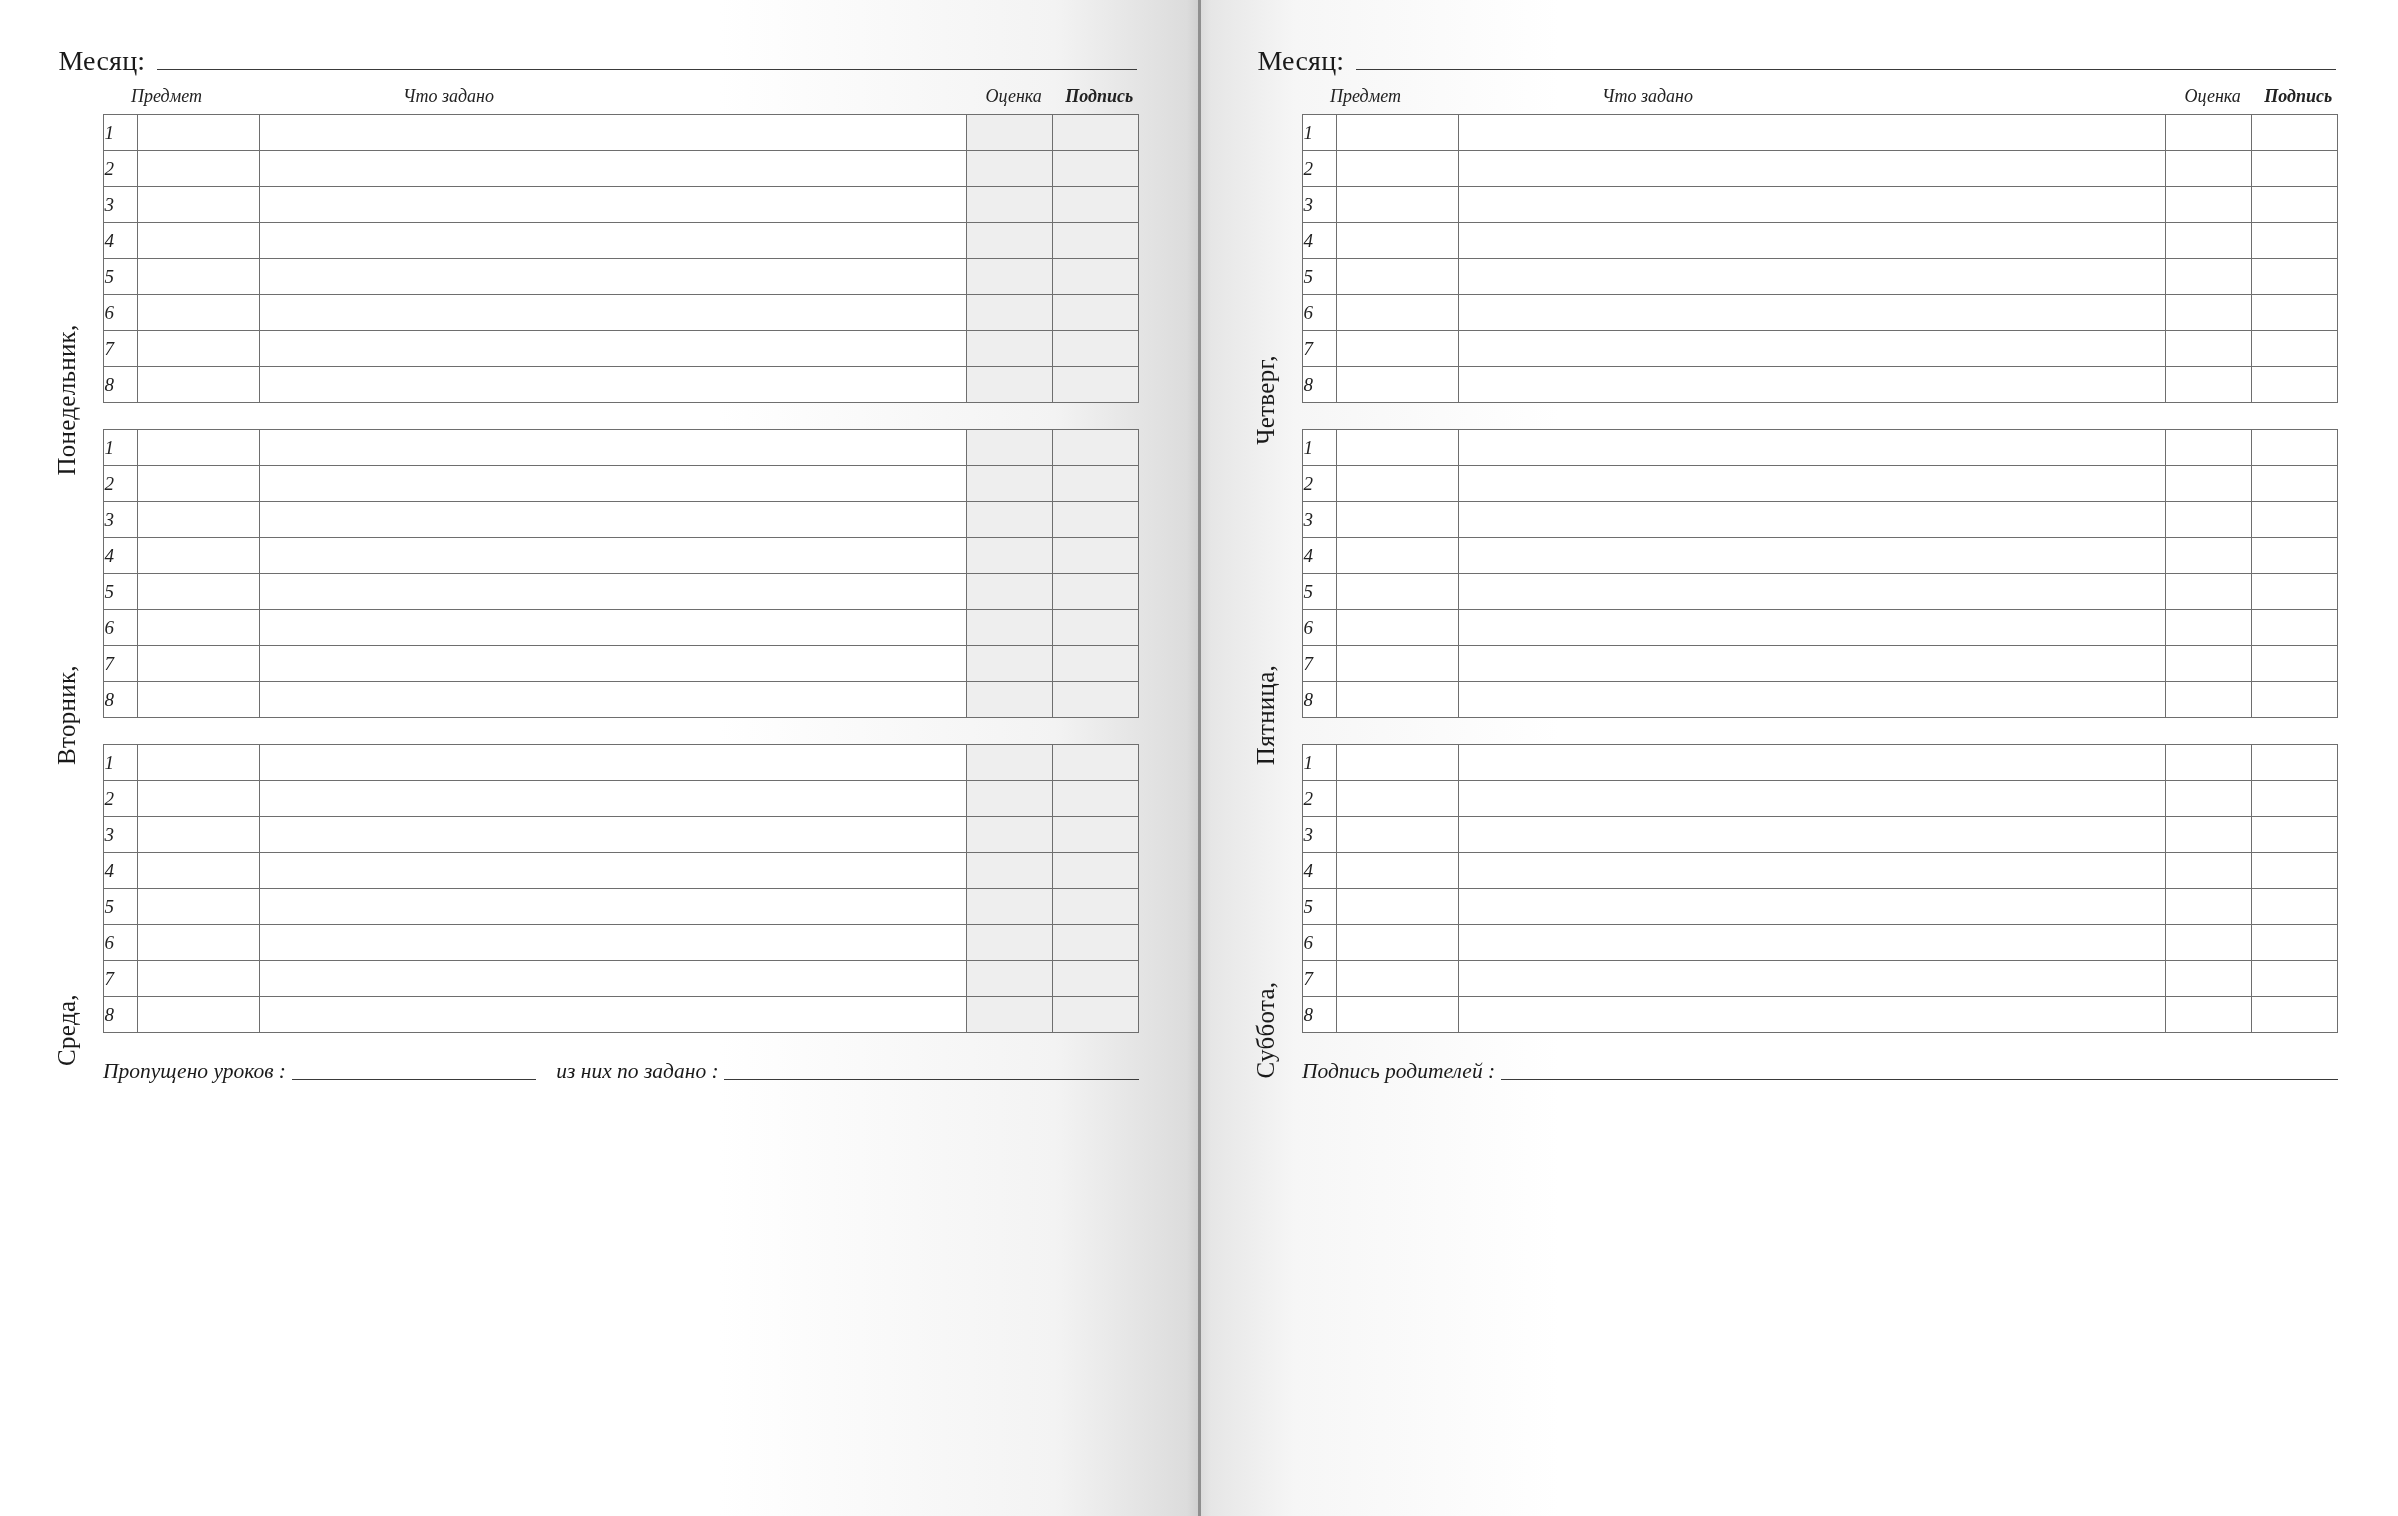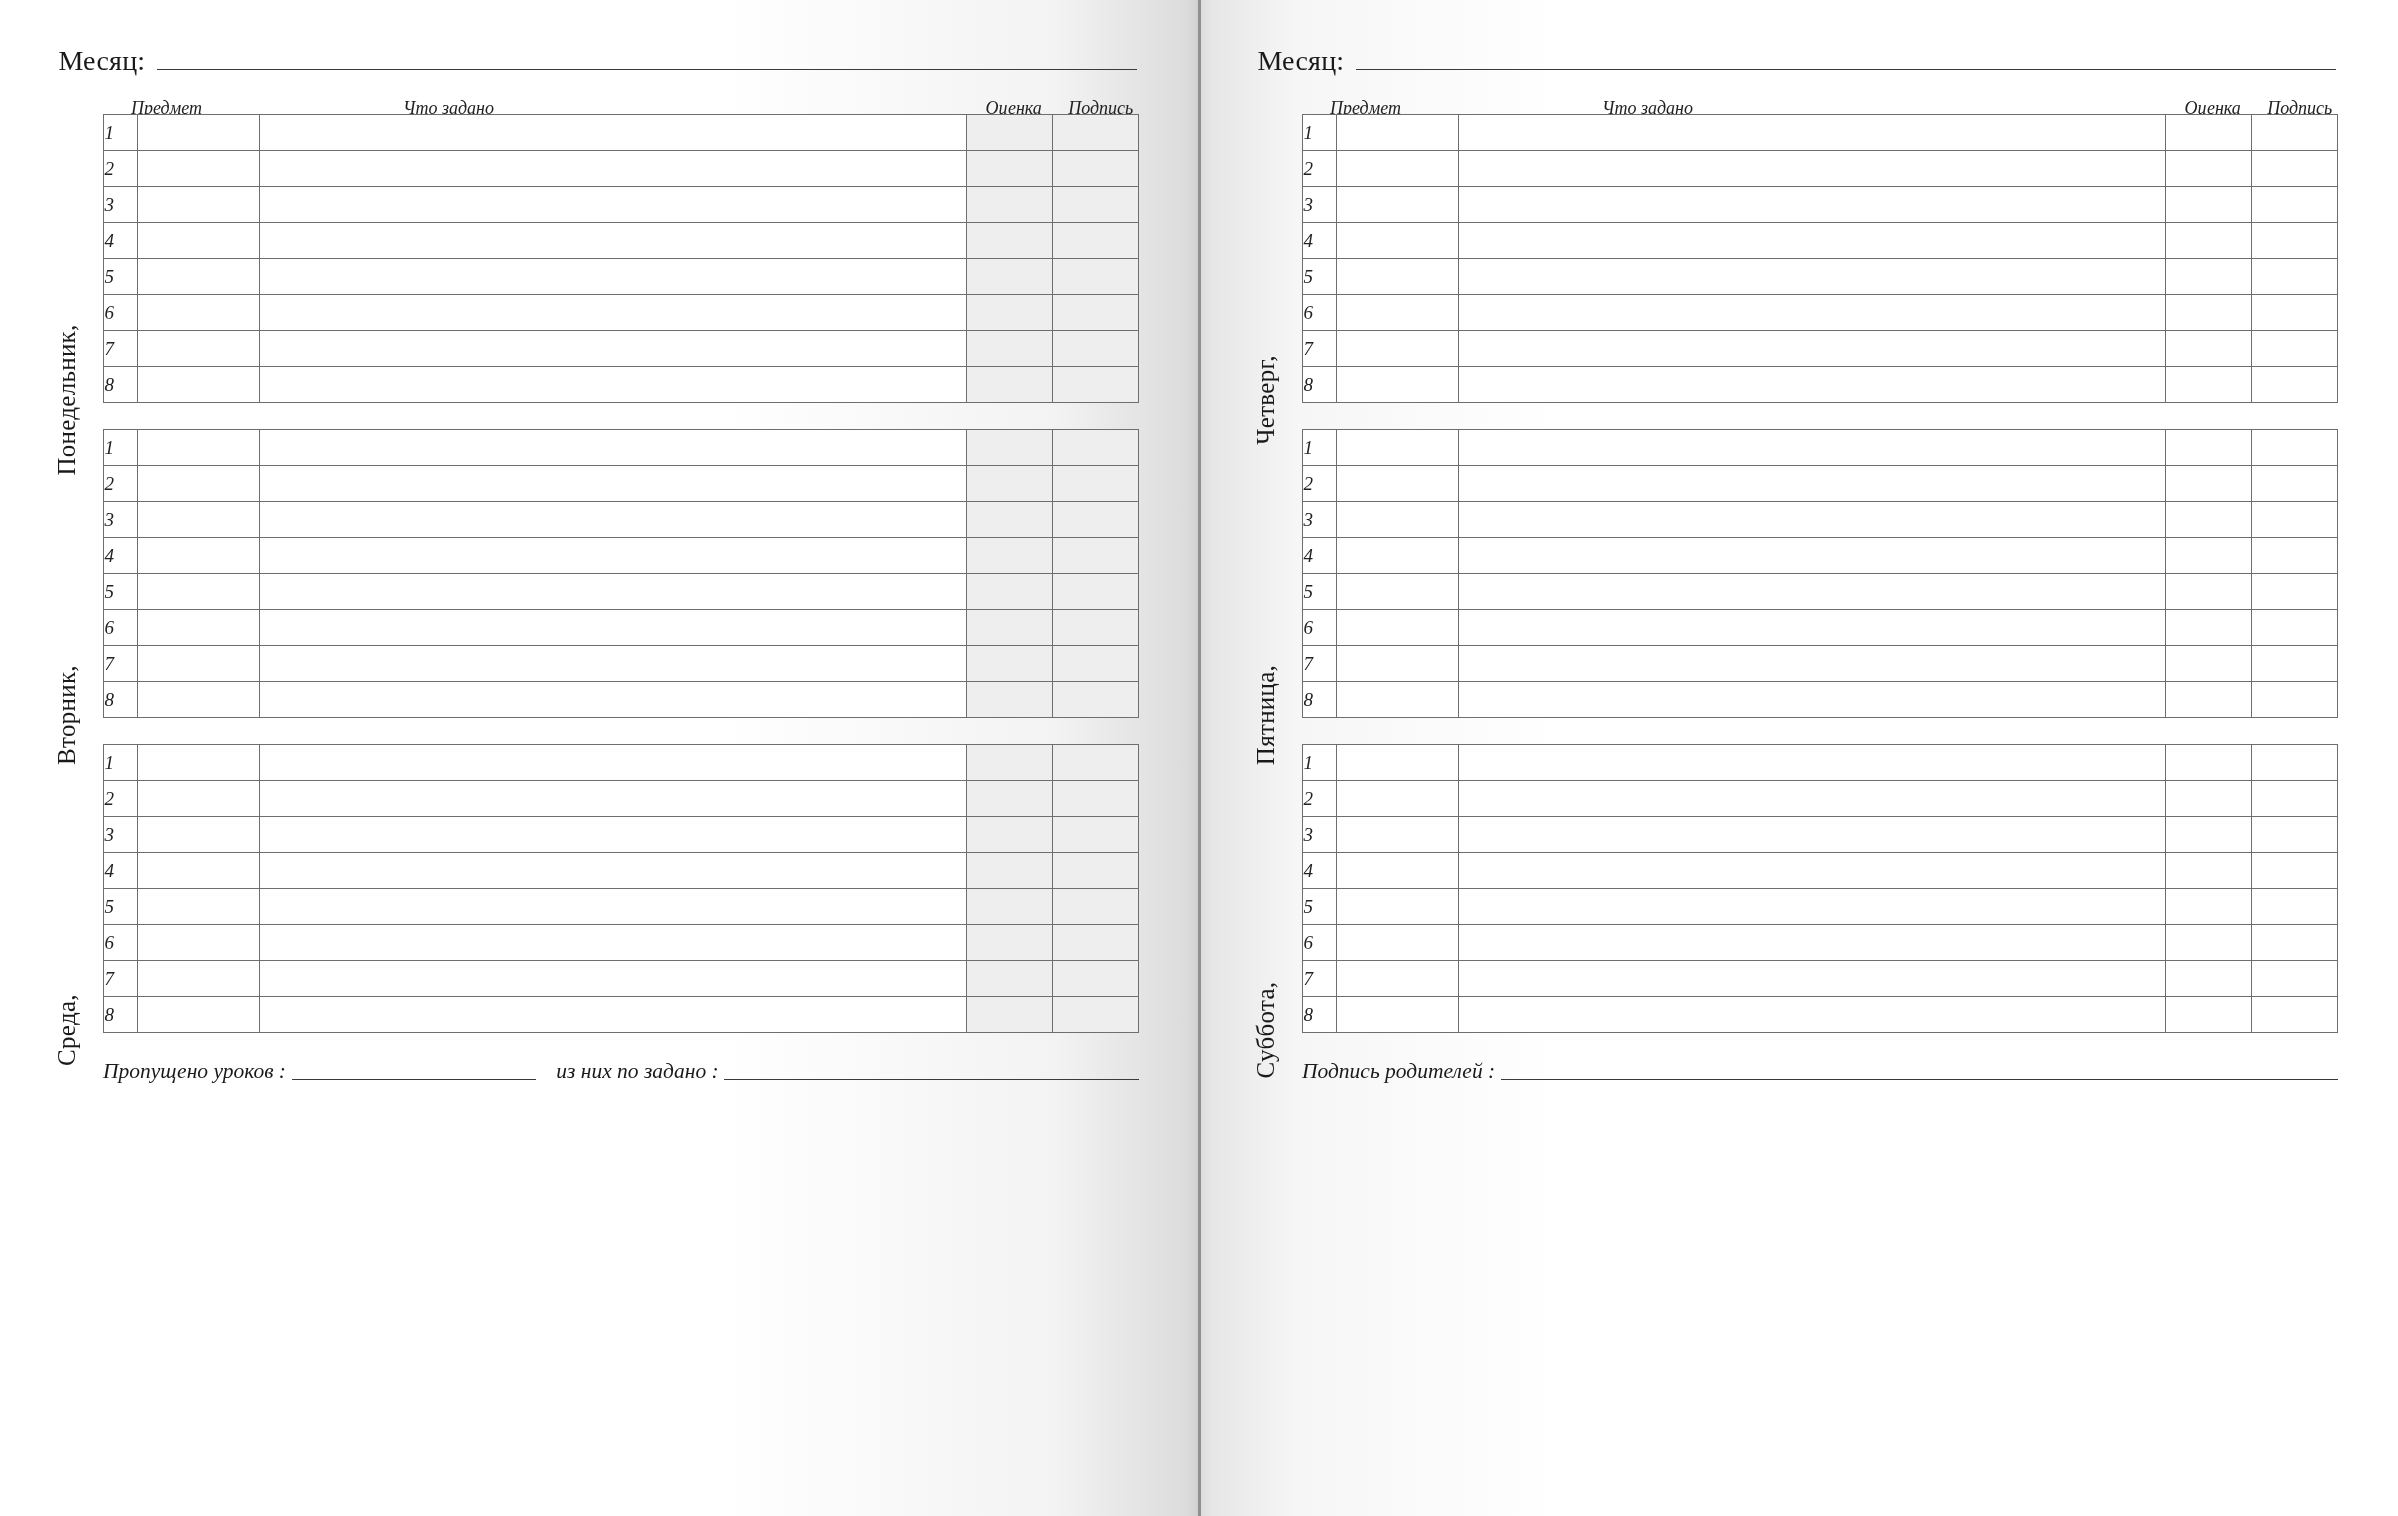--- a/index.html
+++ b/index.html
@@ -66,28 +66,28 @@
     position: relative;
     height: 28px;
     margin-left: 54px;
     margin-right: 11.2px;
     font-style: italic;
     font-size: 18px;
     color: #222;
   }
   .colhead span {
     position: absolute;
-    top: 12px;
+    top: 0;
     white-space: nowrap;
     text-align: right;
   }
   .ch-subject { left: 28px; }
   .ch-task    { left: 300px; }
   .ch-mark    { right: 97px; }
-  .ch-sign    { right: 5.6px; }
+  .ch-sign    { right: 5.6px; font-weight: bold; }
 
   
   .day-block {
     position: relative;
     display: flex;
     margin-left: 9.4px;
     margin-right: 11.2px;
     margin-bottom: 26px;
   }
   .day-name {

